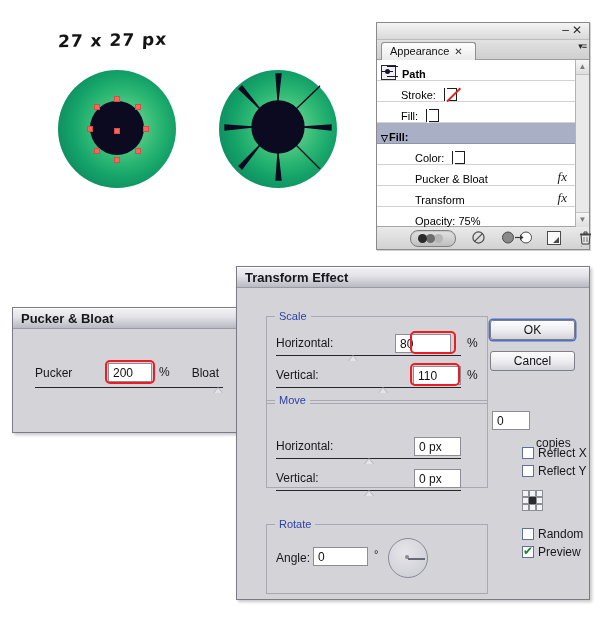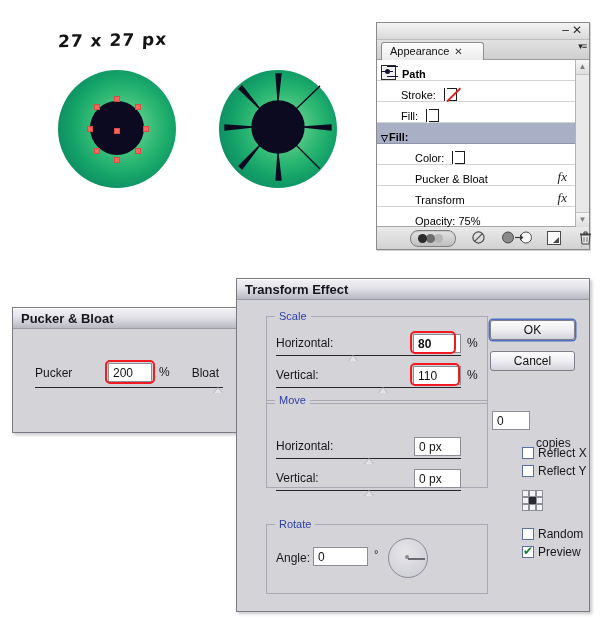--- a/index.html
+++ b/index.html
@@ -59,21 +59,21 @@
     position: absolute; right: 4px; top: -1px;
     font-size: 12px; color: #2b2b2b; letter-spacing: 3px; line-height: 16px;
   }
   #panel-tabrow {
     position: relative; height: 19px;
     background: linear-gradient(#e2e2e2, #cfcfcf);
     border-bottom: 1px solid #9d9d9d;
   }
   #tab-appearance {
     position: absolute; left: 4px; top: 2px;
-    height: 17px; padding: 0 20px 0 8px;
+    height: 17px; padding: 0 12px 0 8px;
     background: linear-gradient(#fdfdfd, #ebebeb);
     border: 1px solid #8f8f8f; border-bottom: none;
     border-radius: 3px 3px 0 0;
     font-size: 11px; line-height: 17px; color: #111;
     white-space: nowrap;
   }
   #tab-close { margin-left: 5px; color: #333; font-size: 10px; }
   #panel-menu {
     position: absolute; right: 3px; top: 2px;
     font-size: 9px; line-height: 9px; color: #222; letter-spacing: -1px;
@@ -418,31 +418,31 @@
       <span class="flabel" style="left:22px; top:37px;">Pucker</span>
       <span class="flabel" style="right:22px; top:37px;">Bloat</span>
       <input class="numfield" style="left: 95px; top: 34px; width: 44px;" value="200">
       <span class="unit" style="left:146px; top:36px;">%</span>
       <div class="track" style="left:22px; top:58px; width:188px;"></div>
       <div class="thumb" style="left:200px; top:58px;"></div>
       <div class="hl-box" style="left:92px; top:31px; width:50px; height:24px;"></div>
     </div>
   </div>
 
-  <div class="dialog" id="transform-dialog" style="left:236px; top:278px; width:352px; height:332px;">
+  <div class="dialog" id="transform-dialog" style="left:236px; top:266px; width:352px; height:332px;">
     <div class="dlg-title">
       <span>Transform Effect</span>
     </div>
   </div>
 
   <div class="fieldset" style="left:266px; top:316px; width:220px; height:86px;">
     <span class="fieldset-legend">Scale</span>
   </div>
   <span class="flabel" style="left:276px; top:336px;">Horizontal:</span>
-  <input class="numfield" style="left: 413px; top: 334px; width: 48px; font-weight: bold;" value="80">
+  <input class="numfield" style="left: 395px; top: 334px; width: 56px;" value="80">
   <span class="unit" style="left:467px; top:336px;">%</span>
   <div class="track" style="left:276px; top:355px; width:185px;"></div>
   <div class="thumb" style="left:348px; top:355px;"></div>
   <div class="hl-box" style="left:410px; top:331px; width:46px; height:23px;"></div>
 
   <span class="flabel" style="left:276px; top:368px;">Vertical:</span>
   <input class="numfield" style="left: 413px; top: 366px; width: 48px;" value="110">
   <span class="unit" style="left:467px; top:368px;">%</span>
   <div class="track" style="left:276px; top:387px; width:185px;"></div>
   <div class="thumb" style="left:378px; top:387px;"></div>

